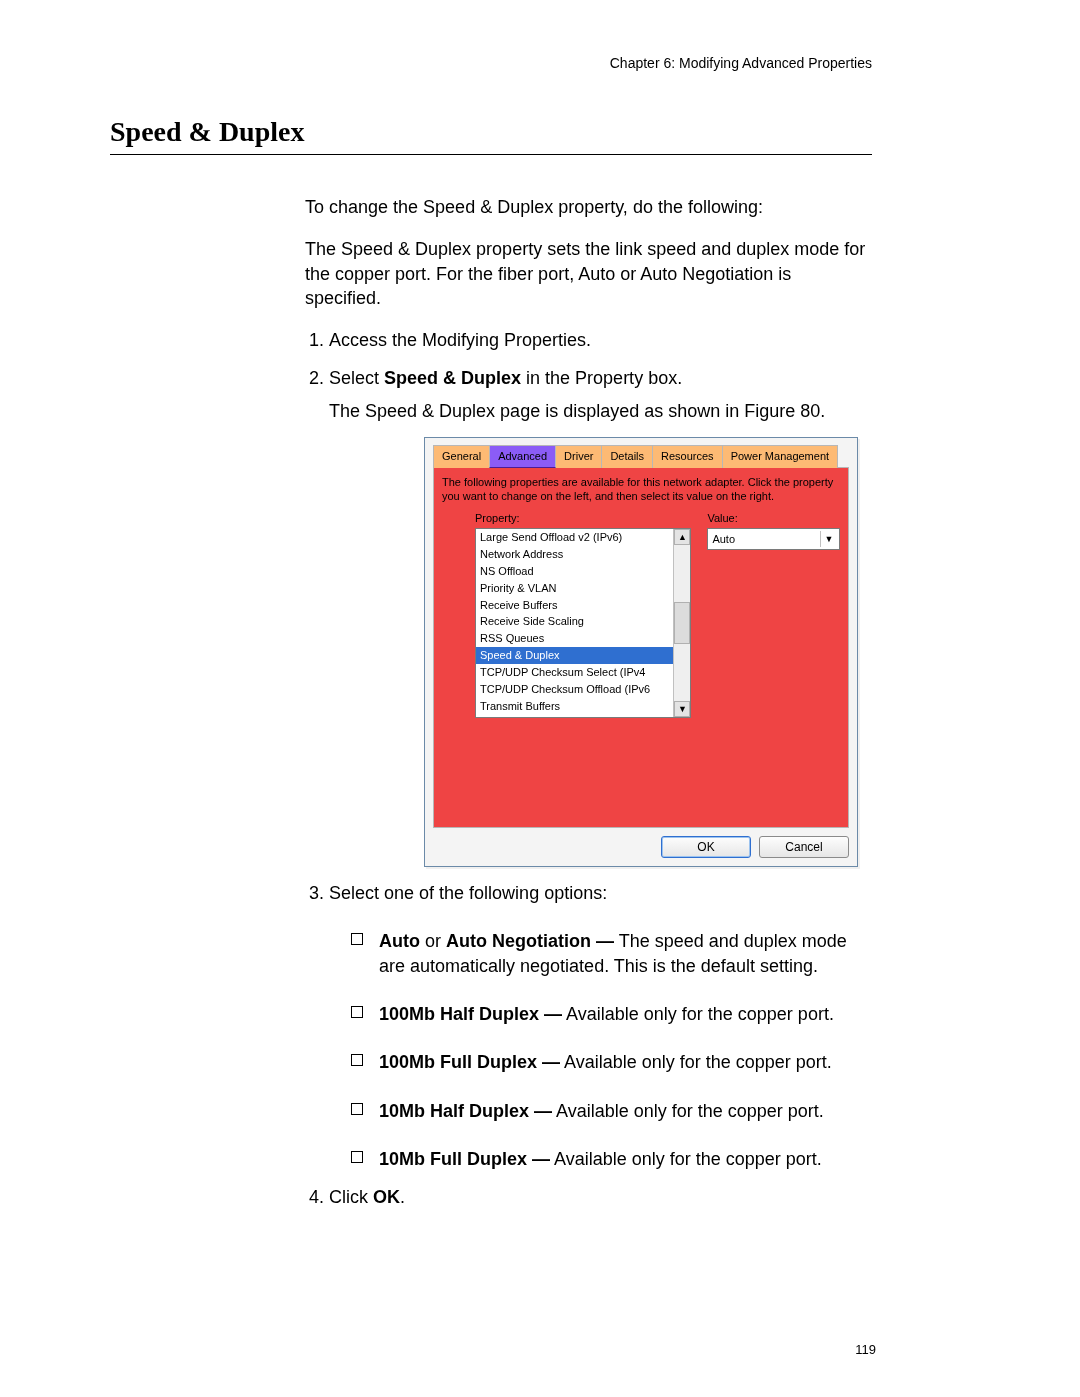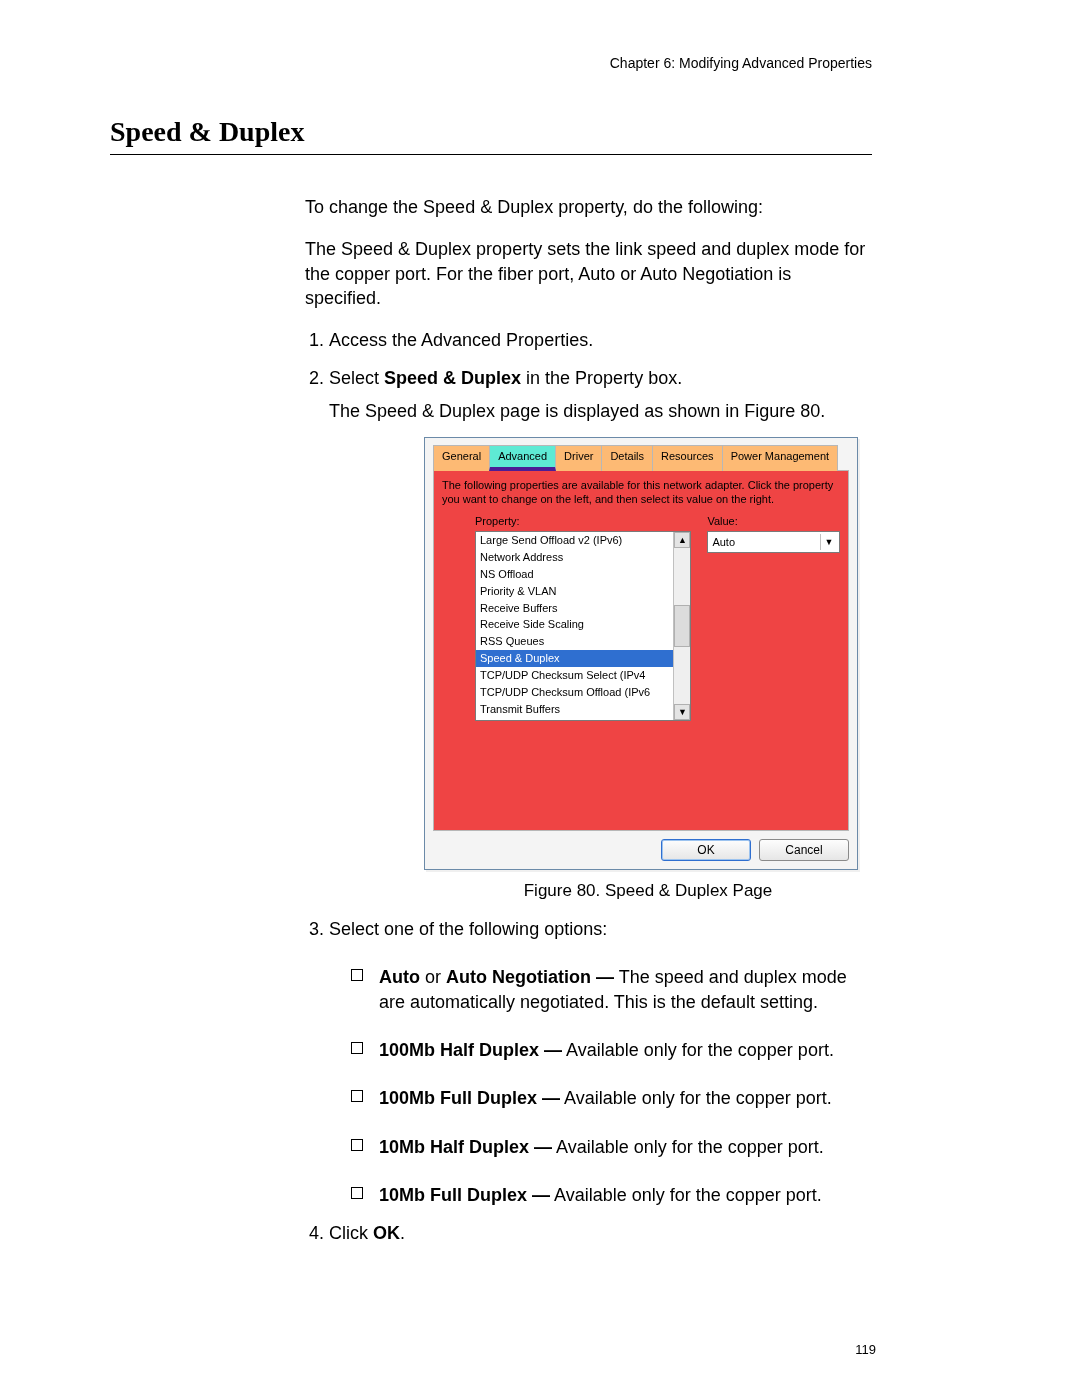--- a/index.html
+++ b/index.html
@@ -124,23 +124,23 @@
     background: #fdba74;
     border: 1px solid #b7b7b7;
     border-bottom: none;
     margin-right: -1px;
     position: relative;
     top: 1px;
     color: #000;
     white-space: nowrap;
   }
   .tab.active {
-    background: #5eead4;
+    background: #8b5cf6;
     z-index: 2;
-    border-bottom: 4px solid #4c1d95;
+    border-bottom: 1px solid #4c1d95;
   }
   .tab-pane {
     background: #ef4444;
     border: 1px solid #b7b7b7;
     border-top: none;
     padding: 8px;
     min-height: 360px;
     box-sizing: border-box;
   }
   .desc { font-size: 11px; line-height: 1.25; margin-bottom: 8px; }
@@ -211,21 +211,21 @@
 
   <h1 class="section-title">Speed &amp; Duplex</h1>
   <hr class="rule">
 
   <div class="body-col">
     <p>To change the Speed &amp; Duplex property, do the following:</p>
     <p>The Speed &amp; Duplex property sets the link speed and duplex mode for the copper port. For the fiber port, Auto or Auto Negotiation is specified.</p>
 
     <ol class="steps">
       <li>
-        <span>Access the Advanced Properties.</span>
+        <span>Access the Modifying Properties.</span>
       </li>
       <li>
         <span>Select </span><b>Speed &amp; Duplex</b><span> in the Property box.</span>
         <p>The Speed &amp; Duplex page is displayed as shown in Figure 80.</p>
 
         <div class="fig-wrap">
           <div class="dialog">
             <div class="dlg-body">
               <div class="tabs">
                 <div class="tab">General</div>
@@ -268,21 +268,20 @@
                     </div>
                   </div>
                 </div>
               </div>
               <div class="dlg-buttons">
                 <div class="btn ok">OK</div>
                 <div class="btn">Cancel</div>
               </div>
             </div>
           </div>
-          <div class="fig-caption">Figure 80. Speed &amp; Duplex Page</div>
         </div>
       </li>
 
       <li>
         <span>Select one of the following options:</span>
         <ul class="options">
           <li>
             <b>Auto</b><span> or </span><b>Auto Negotiation —</b><span> The speed and duplex mode are automatically negotiated. This is the default setting.</span>
           </li>
           <li>

